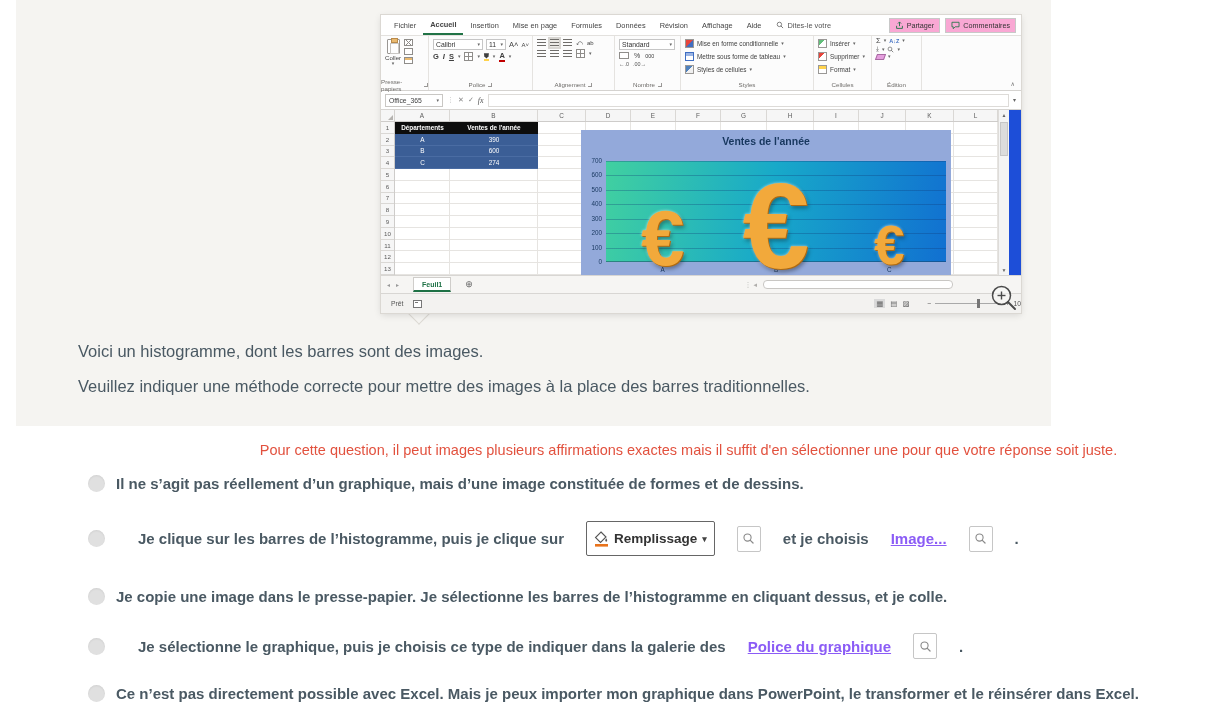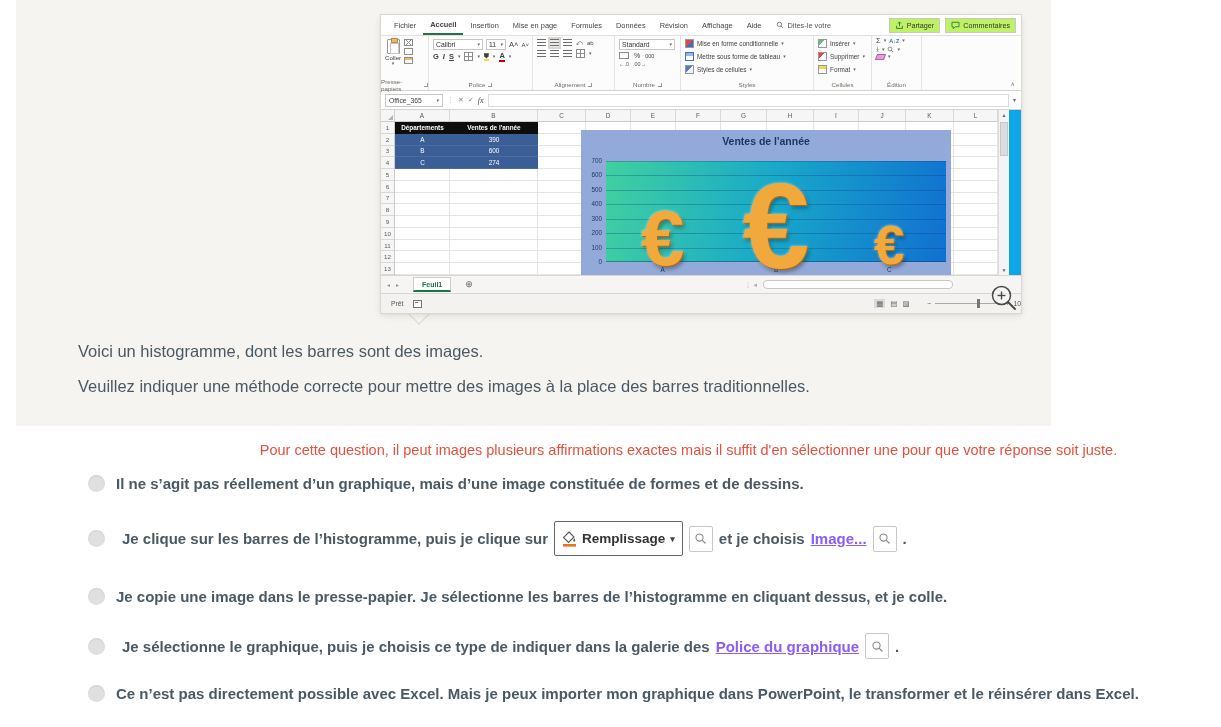--- a/index.html
+++ b/index.html
@@ -15,21 +15,21 @@
   .callout-tail{position:absolute;left:394px;top:303px;width:17px;height:17px;background:#f6f5f2;
       transform:rotate(45deg);border-right:1px solid #dcd9d3;border-bottom:1px solid #dcd9d3;z-index:1;}
 
   
   .xl-tabrow{height:21px;display:flex;align-items:stretch;background:#fff;border-bottom:1px solid #e3e1de;padding-left:6px;}
   .xl-tabs{display:flex;align-items:stretch;}
   .xl-tab{padding:0 7px;display:flex;align-items:center;font-size:7.4px;color:#444;cursor:default;}
   .xl-tab.active{font-weight:bold;border-bottom:2px solid #217346;}
   .xl-search{display:flex;align-items:center;gap:3px;margin-left:8px;font-size:7.4px;color:#555;}
   .xl-chips{margin-left:auto;display:flex;align-items:center;gap:5px;padding-right:5px;}
-  .xl-chip{display:flex;align-items:center;gap:3px;border:1px solid #c8c8c8;background:#bef264;
+  .xl-chip{display:flex;align-items:center;gap:3px;border:1px solid #c8c8c8;background:#f9a8d4;
            font-size:7.2px;color:#333;padding:1px 5px;height:15px;}
 
   
   .xl-ribbon{height:55px;display:flex;background:#fcfcfc;border-bottom:1px solid #d5d3d0;position:relative;}
   .grp{display:flex;flex-direction:column;border-right:1px solid #e5e3e0;}
   .grp-body{flex:1;display:flex;padding:3px 3px 0 4px;gap:3px;}
   .grp-label{height:11px;font-size:6.2px;color:#6d6b68;display:flex;align-items:center;justify-content:center;gap:3px;}
   .launcher{width:4px;height:4px;border-right:1px solid #9a9896;border-bottom:1px solid #9a9896;}
   .col{display:flex;flex-direction:column;align-items:center;}
   .rows{display:flex;flex-direction:column;justify-content:flex-start;gap:2px;width:100%;}
@@ -62,21 +62,21 @@
   .ribbon-collapse{position:absolute;right:6px;bottom:3px;font-size:6px;color:#777;}
 
   
   .xl-formula{height:19px;display:flex;align-items:center;background:#fff;border-bottom:1px solid #d6d4d1;padding:0 5px 0 4px;gap:4px;}
   .namebox{width:58px;height:13px;border:1px solid #c9c7c4;display:flex;align-items:center;justify-content:space-between;
            padding:0 3px;font-size:6.8px;background:#fff;}
   .fx{font-family:"Liberation Serif",serif;font-style:italic;font-size:8px;color:#555;}
   .fml-input{flex:1;height:13px;border:1px solid #dddbd8;background:#fff;}
 
   
-  .xl-sheet{height:165px;position:relative;background:#0ea5e9;overflow:hidden;}
+  .xl-sheet{height:165px;position:relative;background:#1d4ed8;overflow:hidden;}
   .colheads{height:12px;display:flex;background:#f6f6f6;border-bottom:1px solid #cecccA;width:617px;}
   .corner{width:14px;border-right:1px solid #d5d3d0;position:relative;}
   .corner::after{content:"";position:absolute;right:1px;bottom:1px;border-left:5px solid transparent;border-bottom:5px solid #b5b3b0;}
   .colhead{display:flex;align-items:center;justify-content:center;font-size:6.4px;color:#5a5a5a;border-right:1px solid #dad8d5;}
   .gridbody{position:absolute;left:0;top:12px;width:617px;height:153px;
       background:repeating-linear-gradient(to bottom,#fff 0 10.77px,#e6e4e1 10.77px 11.77px);}
   .vline{position:absolute;top:0;width:1px;height:153px;background:#e6e4e1;}
   .rowheads{position:absolute;left:0;top:0;width:14px;height:153px;background:#f6f6f6;border-right:1px solid #cecccA;z-index:2;}
   .rowhead{height:11.77px;display:flex;align-items:center;justify-content:center;font-size:6.2px;color:#5a5a5a;border-bottom:1px solid #dad8d5;}
   .datatable{position:absolute;left:14px;top:0;z-index:3;}
@@ -123,21 +123,21 @@
 
   
   .question-text{position:absolute;left:53px;top:329px;font-size:16.5px;line-height:26px;color:#4a5963;}
   .question-text p{margin:9px;}
   .notice{margin:16px 0 0 0;padding-left:156px;text-align:center;font-size:14.5px;color:#e2513e;}
   .opts{margin:17px 0 0 88px;font-weight:bold;}
   .opt{display:flex;align-items:center;font-size:15px;color:#4a5963;}
   .opt1{margin-bottom:29px;} .opt2{margin-bottom:32px;} .opt3{margin-bottom:28px;} .opt4{margin-bottom:26px;}
   .radio{flex-shrink:0;width:17px;height:17px;border-radius:50%;background:#e0e0e0;
          box-shadow:inset 0 1px 2px rgba(0,0,0,.07);margin-right:11px;}
-  .rich{display:flex;align-items:center;flex-wrap:nowrap;gap:6px;}
+  .rich{display:flex;align-items:center;flex-wrap:nowrap;gap:22px;}
   .fill-btn{display:inline-flex;align-items:center;gap:5px;border:1.5px solid #666;background:#fff;
             border-radius:2px;padding:3px 7px;font-size:13.5px;color:#333;height:27px;}
   .magbtn{display:inline-flex;align-items:center;justify-content:center;width:22px;height:24px;
           border:1px solid #c6c6c6;border-radius:2px;background:#fff;}
   .qlink{text-decoration:underline;color:#8b5cf6;}
 </style>
 </head>
 <body>
 
 <div class="page">

